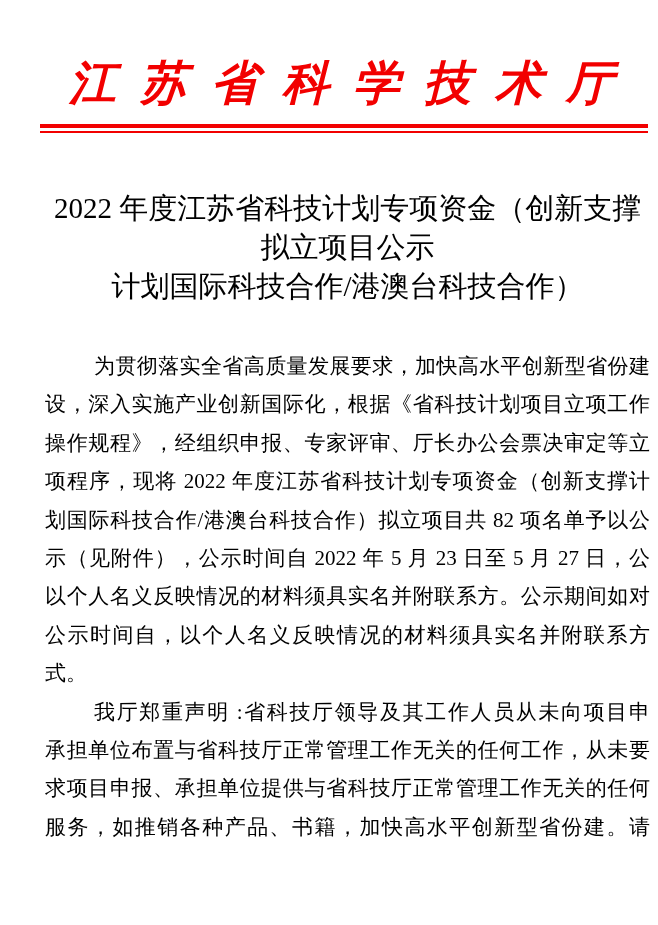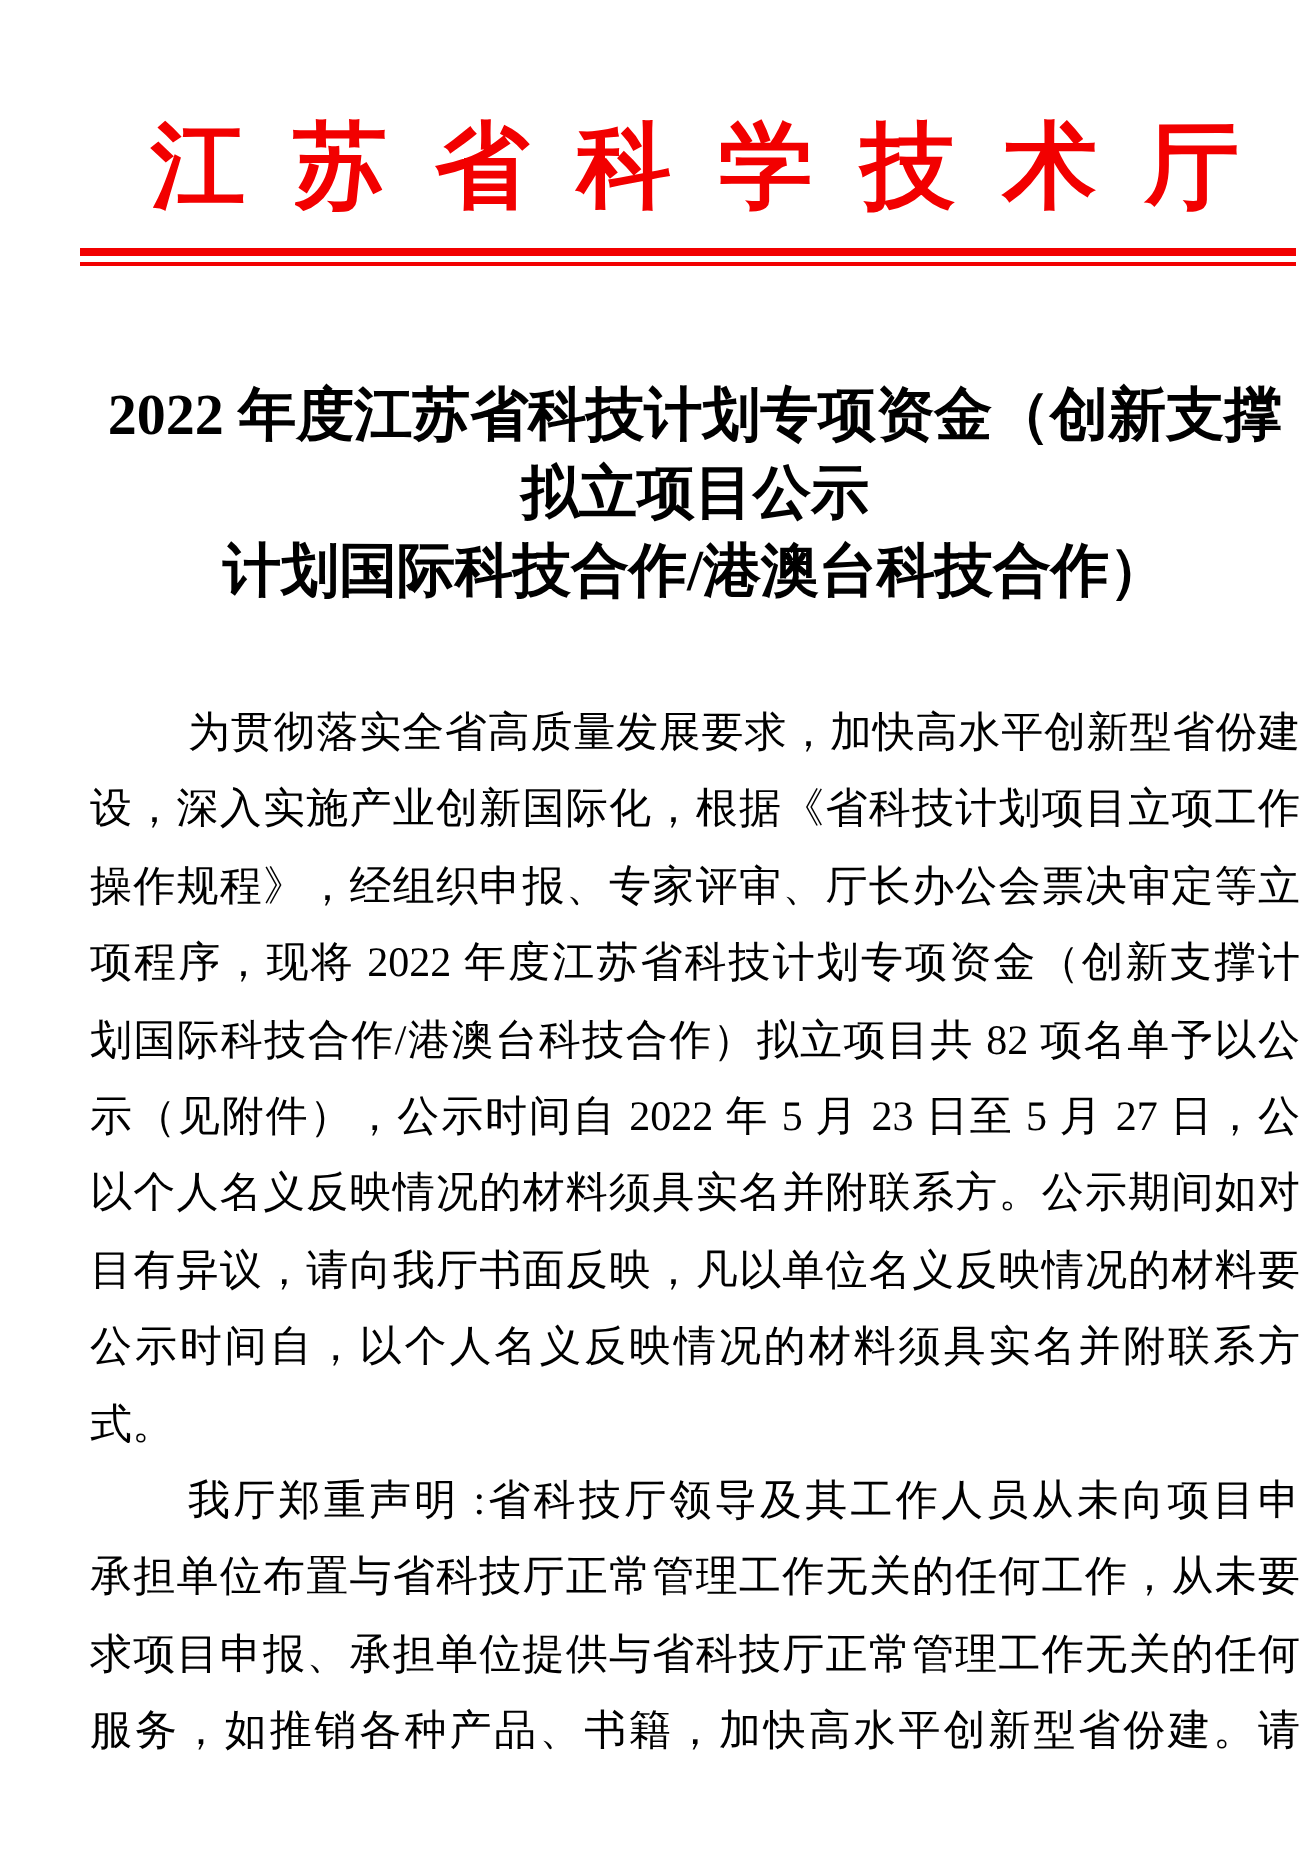--- a/index.html
+++ b/index.html
@@ -18,25 +18,25 @@
     color: #000000;
     font-family: "Liberation Serif", "DejaVu Serif", serif;
   }
   
   .org-name {
     margin-top: 57px;
     font-size: 47px;
     line-height: 52px;
     font-weight: bold;
     color: var(--accent, #f20000);
-    text-align: center;
     letter-spacing: 24px;
     text-indent: 24px;
     white-space: nowrap;
     font-family: "Liberation Sans", "DejaVu Sans", sans-serif;
+    font-style: italic;
   }
   
   .divider {
     margin-top: 15px;
     margin-left: -5px;
     width: 608px;
   }
   .divider .thick {
     height: 4px;
     background: var(--accent, #f20000);
@@ -44,21 +44,21 @@
   .divider .thin {
     height: 2px;
     margin-top: 3px;
     background: var(--accent, #f20000);
   }
   
   .doc-title {
     margin-top: 56px;
     font-size: 29px;
     line-height: 39px;
-    font-weight: bold;
+    font-weight: normal;
     text-align: center;
   }
   .title-line {
     white-space: nowrap;
   }
   
   .body-text {
     margin-top: 41px;
     font-size: 21px;
     line-height: 38.4px;
@@ -98,21 +98,20 @@
   <div class="body-text">
 
     <div>
       <div class="ln ln-indent">为贯彻落实全省高质量发展要求，加快高水平创新型省份建</div>
       <div class="ln">设，深入实施产业创新国际化，根据《省科技计划项目立项工作</div>
       <div class="ln">操作规程》，经组织申报、专家评审、厅长办公会票决审定等立</div>
       <div class="ln">项程序，现将 2022 年度江苏省科技计划专项资金（创新支撑计</div>
       <div class="ln">划国际科技合作/港澳台科技合作）拟立项目共 82 项名单予以公</div>
       <div class="ln">示（见附件），公示时间自 2022 年 5 月 23 日至 5 月 27 日，公</div>
       <div class="ln">以个人名义反映情况的材料须具实名并附联系方。公示期间如对项</div>
-      <div class="ln">目有异议，请向我厅书面反映，凡以单位名义反映情况的材料要</div>
       <div class="ln">公示时间自，以个人名义反映情况的材料须具实名并附联系方</div>
       <div class="ln ln-short">式。</div>
     </div>
 
     <div>
       <div class="ln ln-indent">我厅郑重声明 :省科技厅领导及其工作人员从未向项目申报、</div>
       <div class="ln">承担单位布置与省科技厅正常管理工作无关的任何工作，从未要</div>
       <div class="ln">求项目申报、承担单位提供与省科技厅正常管理工作无关的任何</div>
       <div class="ln">服务，如推销各种产品、书籍，加快高水平创新型省份建。请</div>
     </div>

